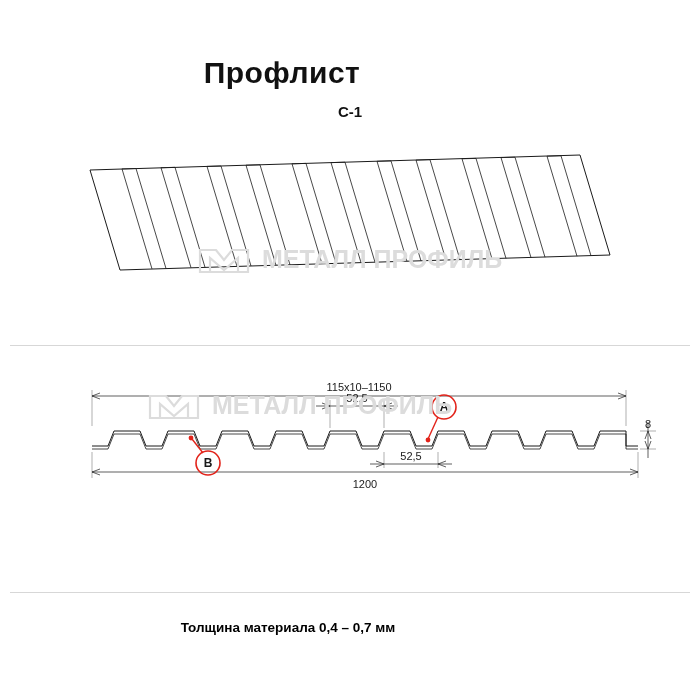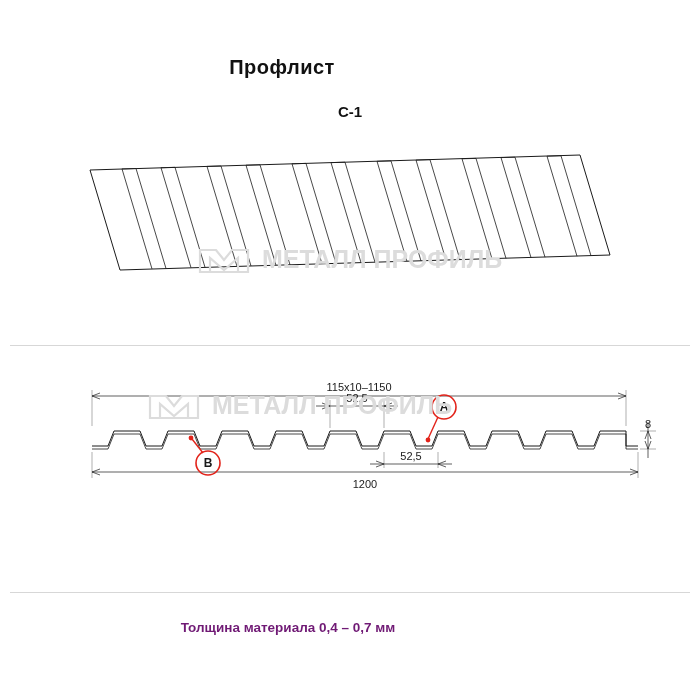--- a/index.html
+++ b/index.html
@@ -19,42 +19,42 @@
     position: absolute;
     left: 0; top: 0;
     width: 700px;
     height: 700px;
   }
   .title {
     position: absolute;
     left: 0; top: 56px;
     width: 564px;
     text-align: center;
-    font-size: 20px;
+    font-size: 30px;
     font-weight: bold;
     letter-spacing: 0.5px;
     color: #111;
   }
   .subtitle {
     position: absolute;
     left: 0; top: 103px;
     width: 700px;
     text-align: center;
     font-size: 15px;
     font-weight: bold;
     color: #111;
   }
   .footnote {
     position: absolute;
     left: 0; top: 620px;
     width: 576px;
     text-align: center;
     font-size: 13.5px;
     font-weight: bold;
-    color: #701a75;
+    color: #000000;
   }
   .divider {
     position: absolute;
     left: 10px;
     width: 680px;
     height: 1px;
     background: #d7d7d7;
   }
   .divider.top { top: 345px; }
   .divider.bottom { top: 592px; }

